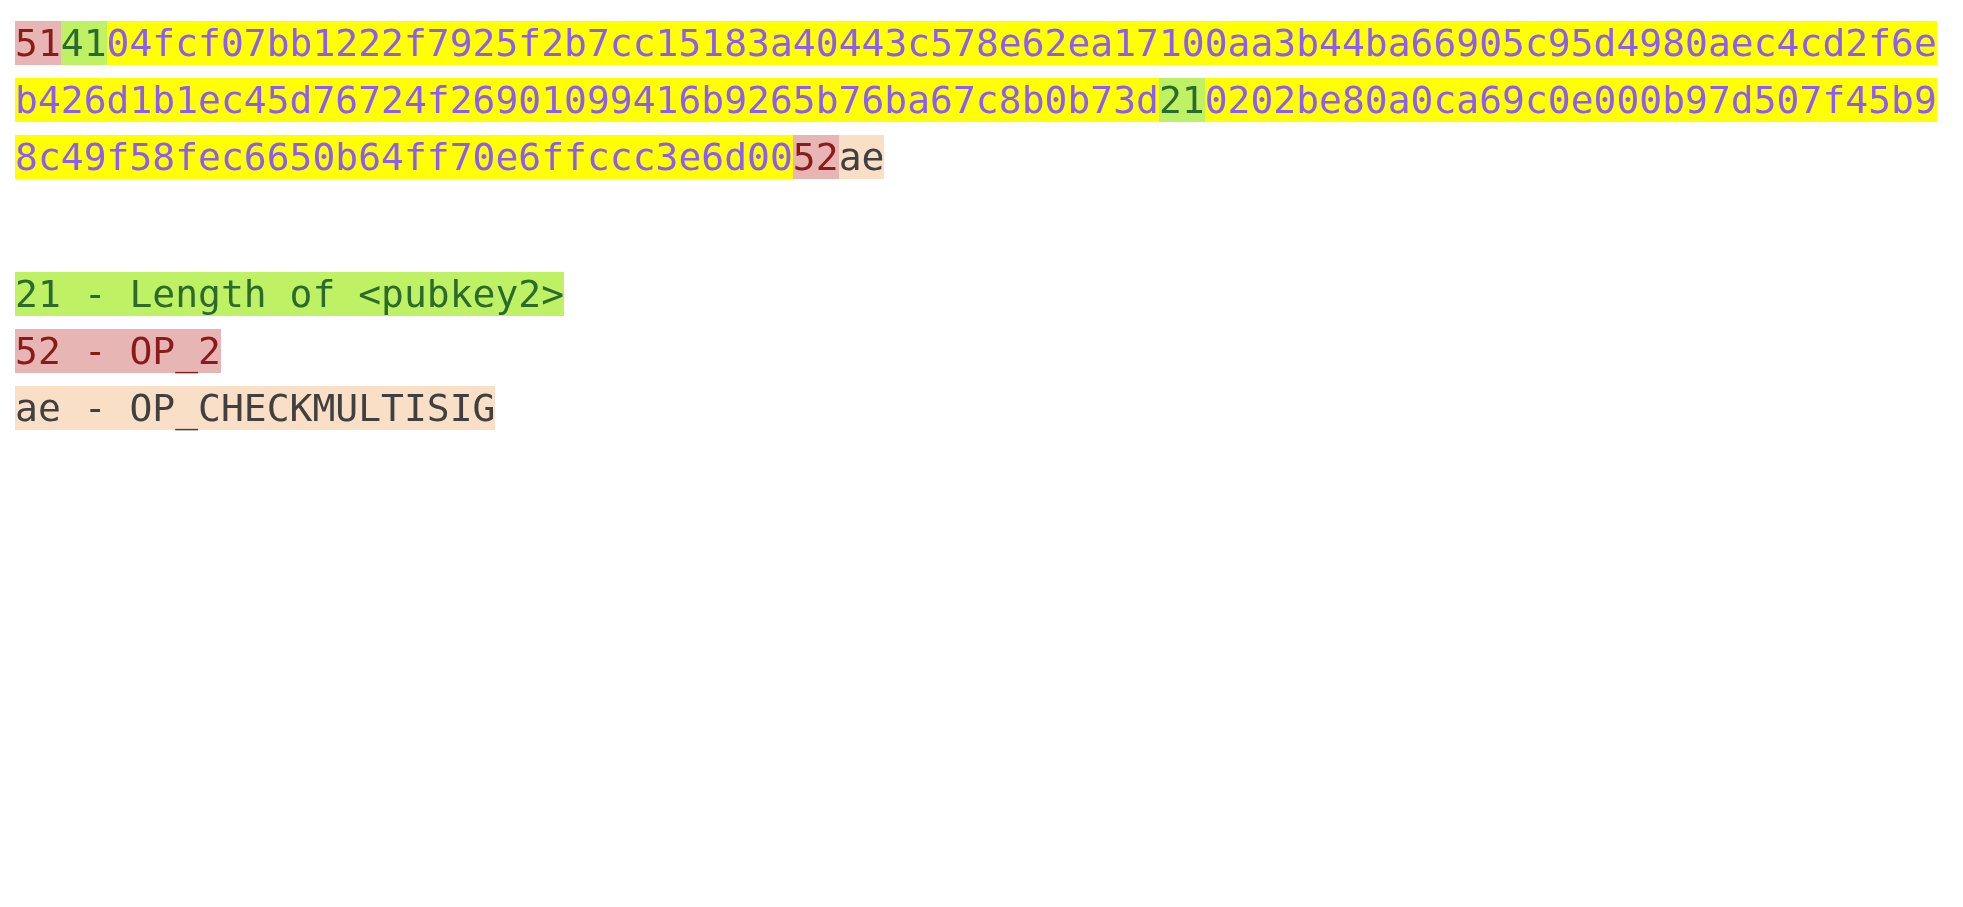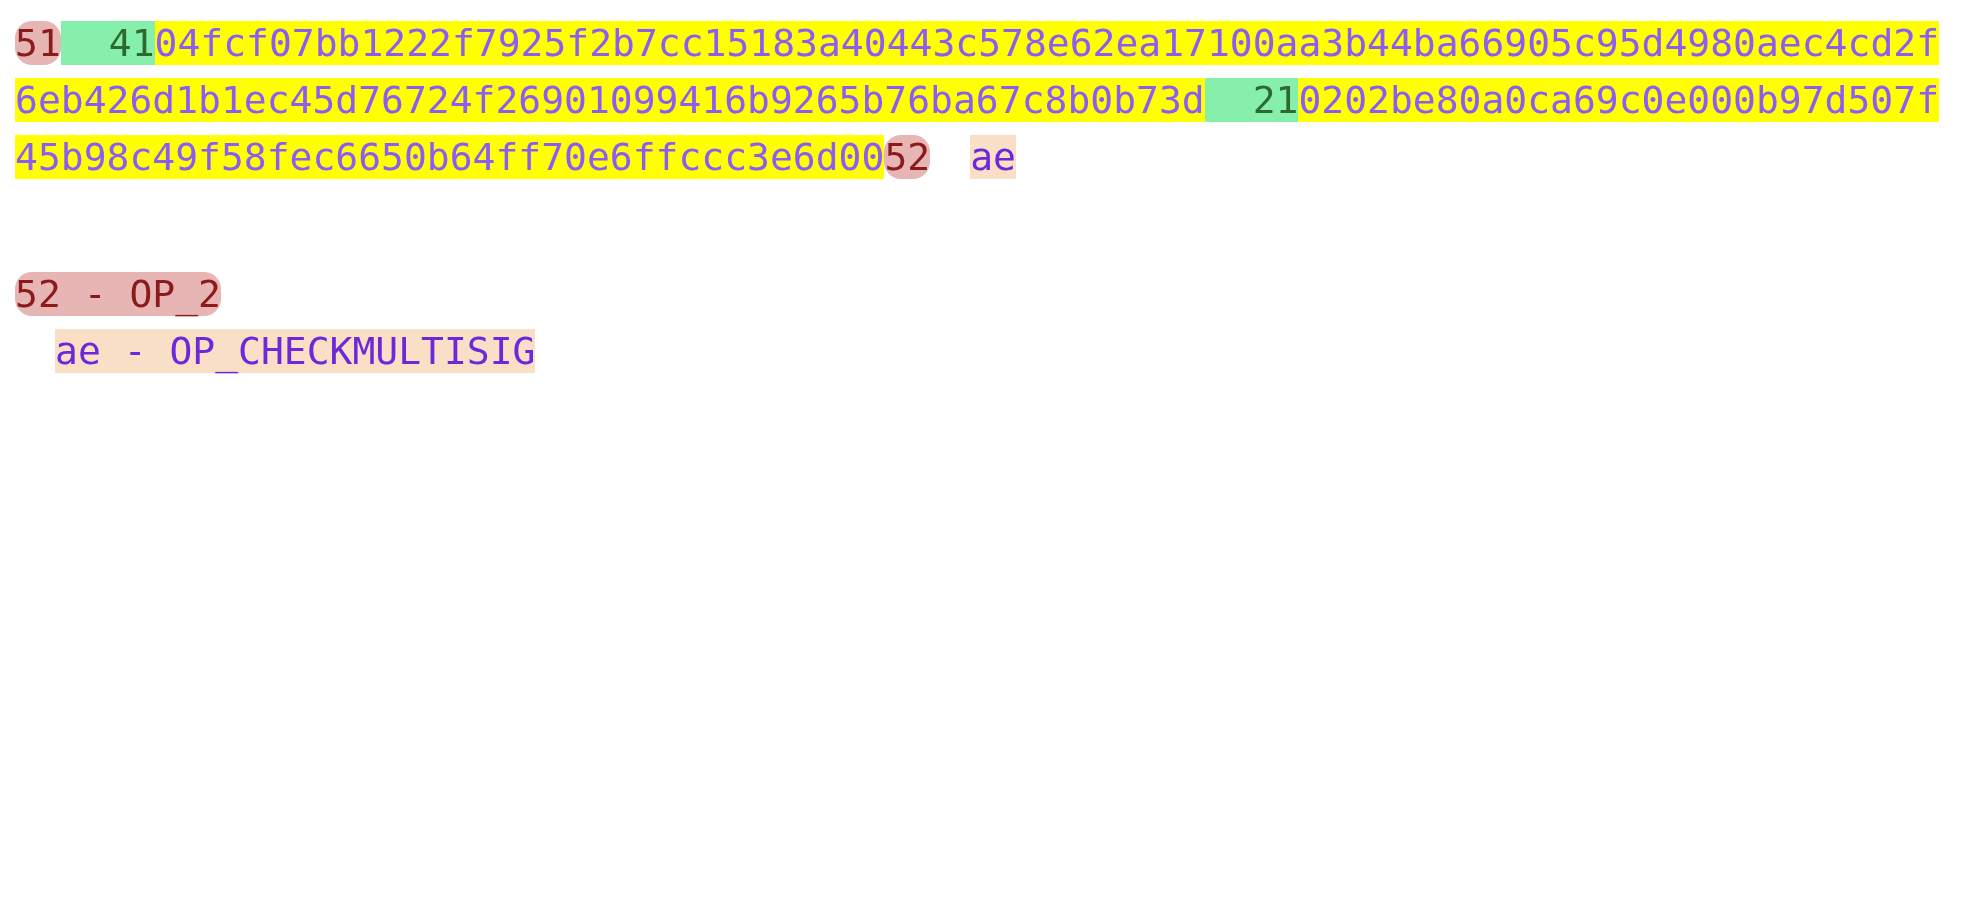--- a/index.html
+++ b/index.html
@@ -17,38 +17,36 @@
     }
     .legend {
       word-break: normal;
     }
     .legend-line {
       margin: 0;
     }
     .hl-red {
       background-color: #e8b5b5;
       color: #8b1a1a;
-      border-radius: 17px;
     }
     .hl-lightgreen {
-      background-color: #86efac;
+      background-color: #bef264;
       color: #2d6a2d;
-      padding-left: 48px;
     }
     .hl-yellow {
       background-color: #ffff00;
       color: #8b5cf6;
     }
     .hl-orange {
       background-color: #f8dfc6;
-      color: #6d28d9;
-      margin-left: 40px;
+      color: #404040;
     }
   </style>
 </head>
 <body>
 
 <div class="hex-block"><span class="hl-red">51</span><span class="hl-lightgreen">41</span><span class="hl-yellow">04fcf07bb1222f7925f2b7cc15183a40443c578e62ea17100aa3b44ba66905c95d4980aec4cd2f6eb426d1b1ec45d76724f26901099416b9265b76ba67c8b0b73d</span><span class="hl-lightgreen">21</span><span class="hl-yellow">0202be80a0ca69c0e000b97d507f45b98c49f58fec6650b64ff70e6ffccc3e6d00</span><span class="hl-red">52</span><span class="hl-orange">ae</span></div>
 
 <div class="legend">
+  <div class="legend-line"><span class="hl-lightgreen">21 - Length of &lt;pubkey2&gt;</span></div>
   <div class="legend-line"><span class="hl-red">52 - OP_2</span></div>
   <div class="legend-line"><span class="hl-orange">ae - OP_CHECKMULTISIG</span></div>
 </div>
 
 </body></html>

